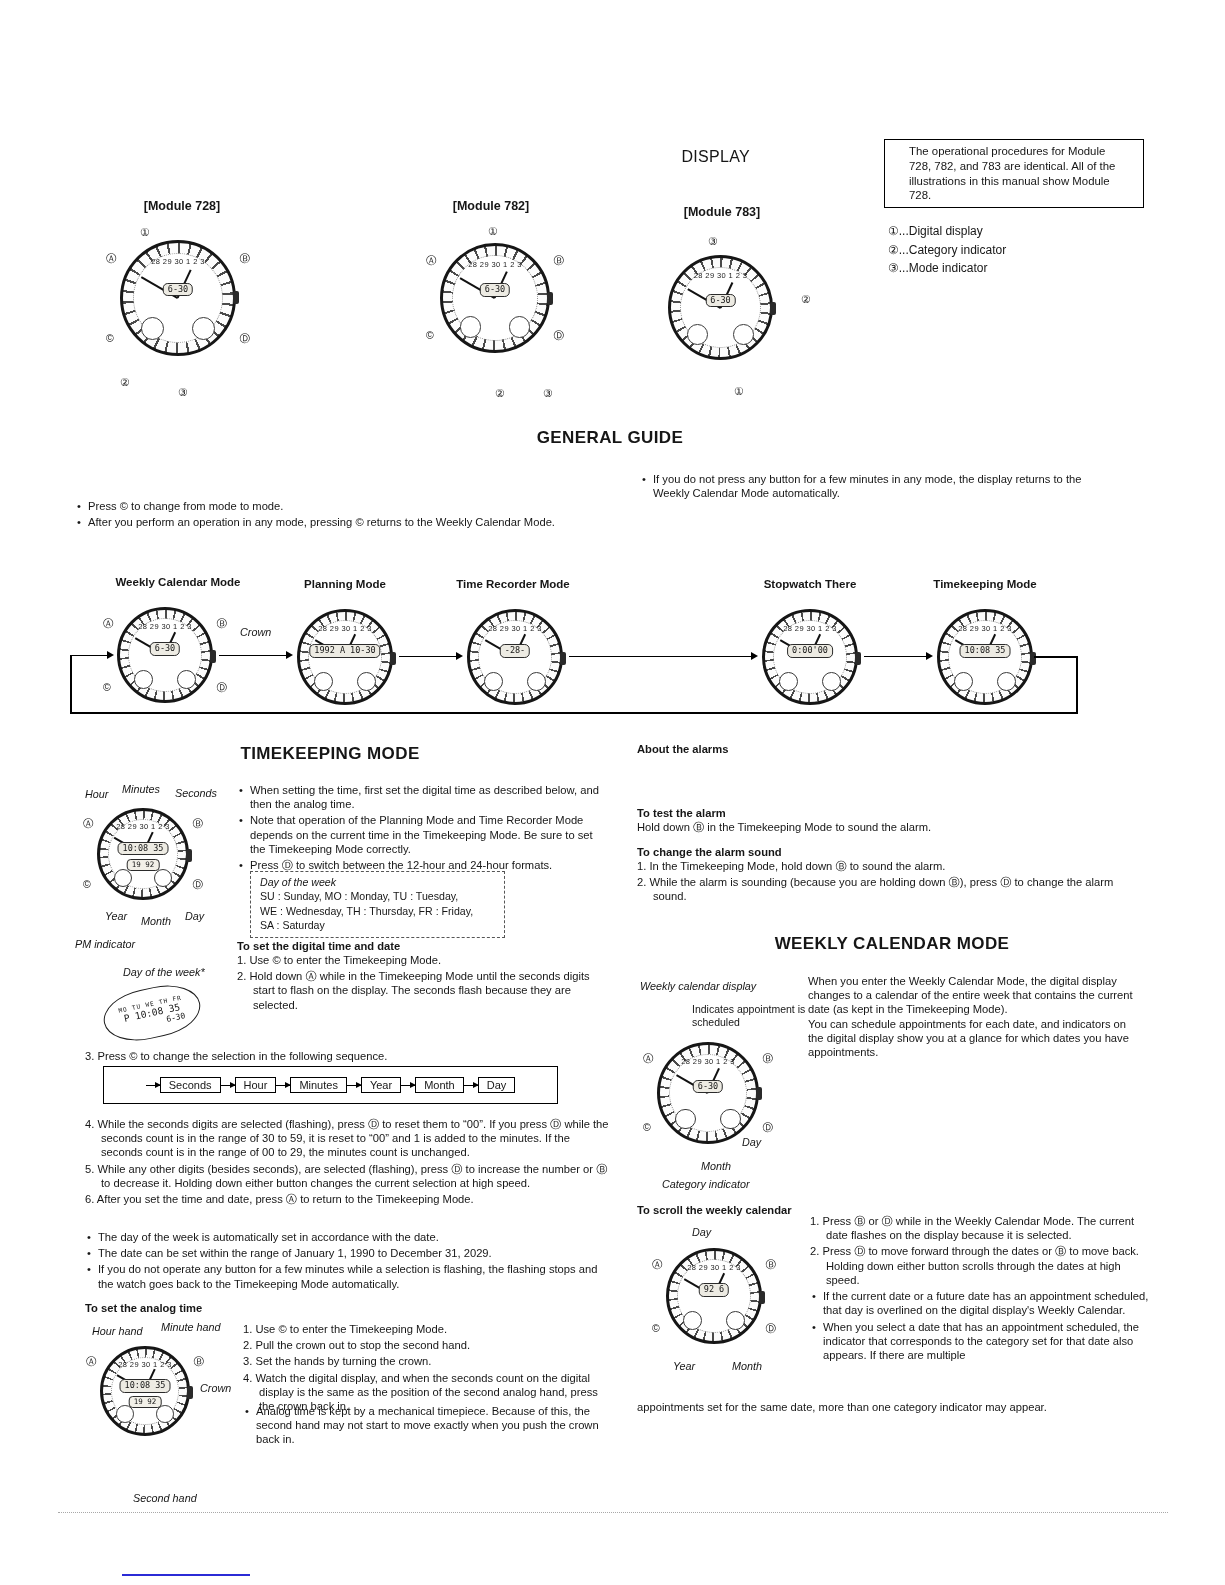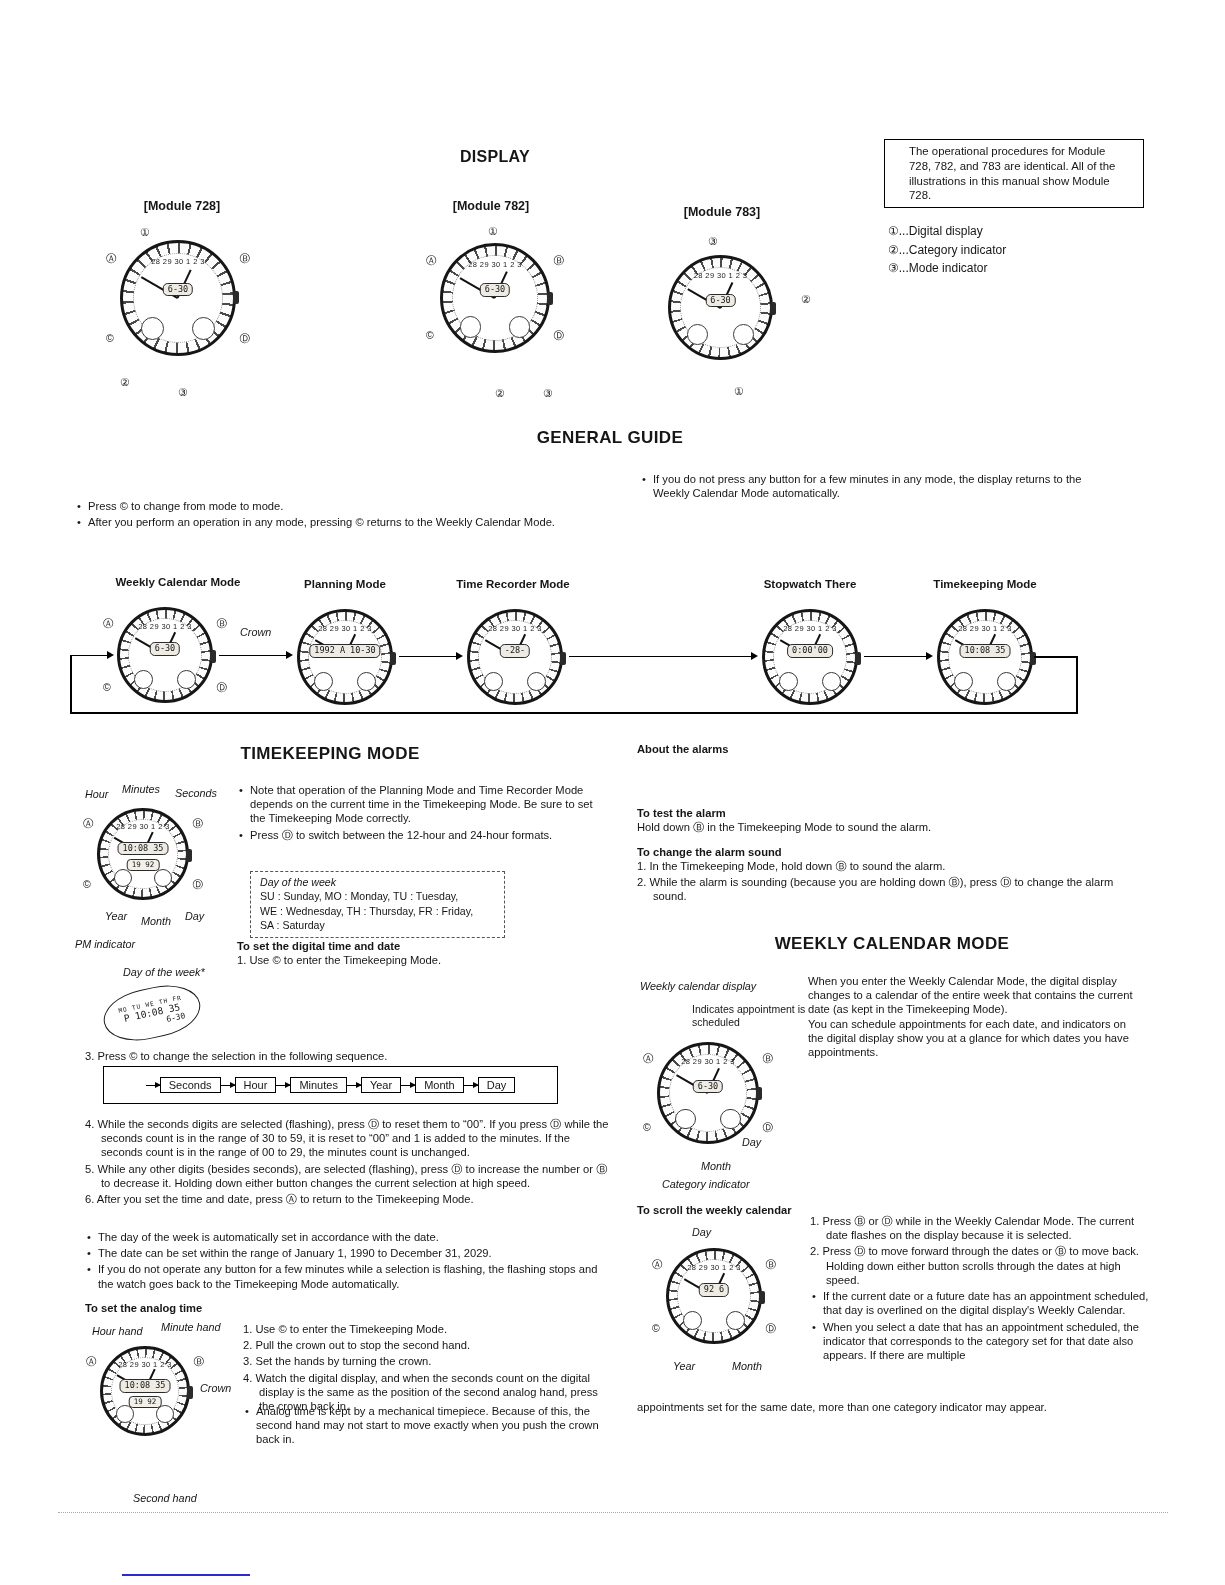--- a/index.html
+++ b/index.html
@@ -1,21 +1,21 @@
 <!DOCTYPE html>
 <html><head>
 <meta charset="utf-8">
 <style>
   *{margin:0;padding:0;box-sizing:border-box}
   html,body{background:#fff}
   body{font-family:"Liberation Sans",sans-serif;color:#161616}
   #page{position:relative;width:1225px;height:1585px;background:#fff;overflow:hidden;margin:0 auto}
   .abs{position:absolute}
   .h1{font-weight:bold;font-size:17px;text-align:center;letter-spacing:.4px}
-  .h1s{font-weight:bold;font-size:16px;text-align:left;letter-spacing:.3px}
+  .h1s{font-weight:normal;font-size:16px;text-align:right;letter-spacing:.3px}
   .bold{font-weight:bold}
   .it{font-style:italic}
   .body{font-size:11.2px;line-height:1.27}
   .sm{font-size:10.5px;line-height:1.25}
   .lbl{font-style:italic;font-size:10.8px;white-space:nowrap}
   .modlabel{font-weight:bold;font-size:12.5px;text-align:center}
   .modename{font-weight:bold;font-size:11.5px;text-align:center}
   ul.blist{list-style:none}
   ul.blist li{position:relative;padding-left:13px;margin-bottom:2px}
   ul.blist li::before{content:"\2022";position:absolute;left:2px}
@@ -254,34 +254,36 @@
     <span class="abs lbl" style="left:0px;top:158px">PM indicator</span>
     <span class="abs lbl" style="left:48px;top:186px">Day of the week*</span>
     <div class="dowdisp" style="left:28px;top:208px">
       <span class="l0">MO TU WE TH FR</span>
       <span class="l1">P 10:08 35</span>
       <span class="l2">6-30</span>
     </div>
   </div>
 
   <ul class="abs blist body" style="left:237px;top:783px;width:374px">
+    <li>When setting the time,  first set the digital time as described below, and then the analog time.</li>
     <li>Note that operation of the Planning Mode and Time Recorder Mode depends on the current time in the Timekeeping Mode. Be sure to set the Timekeeping Mode correctly.</li>
     <li>Press Ⓓ to switch between the 12-hour and 24-hour formats.</li>
   </ul>
 
   <div class="abs dowbox" style="left:250px;top:871px;width:255px">
     <div class="it">Day of the week</div>
     <div>SU : Sunday,  MO : Monday,  TU : Tuesday,</div>
     <div>WE : Wednesday,  TH : Thursday,  FR : Friday,</div>
     <div>SA : Saturday</div>
   </div>
 
   <div class="abs body bold" style="left:237px;top:939px">To set the digital time and date</div>
   <ol class="abs steps body" style="left:237px;top:953px;width:374px">
     <li>1. Use © to enter the Timekeeping Mode.</li>
+    <li>2. Hold down Ⓐ while in the Timekeeping Mode until the seconds digits start to flash on the display.  The seconds flash because they are selected.</li>
   </ol>
 
   <div class="abs body" style="left:85px;top:1049px;width:520px">3. Press © to change the selection in the following sequence.</div>
 
   <div class="seqloop" style="left:103px;top:1066px;width:455px;height:38px">
     <div class="seqa"></div>
     <div class="seqbox">Seconds</div>
     <div class="seqa"></div>
     <div class="seqbox">Hour</div>
     <div class="seqa"></div>

